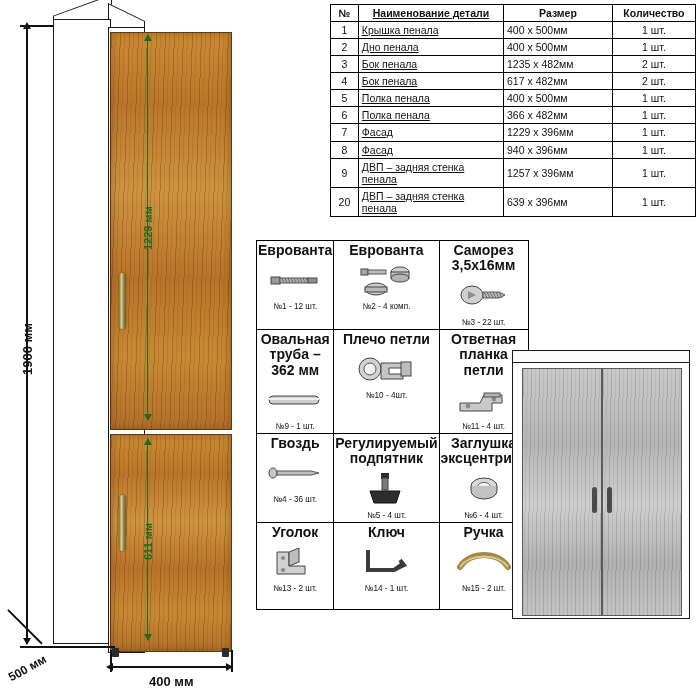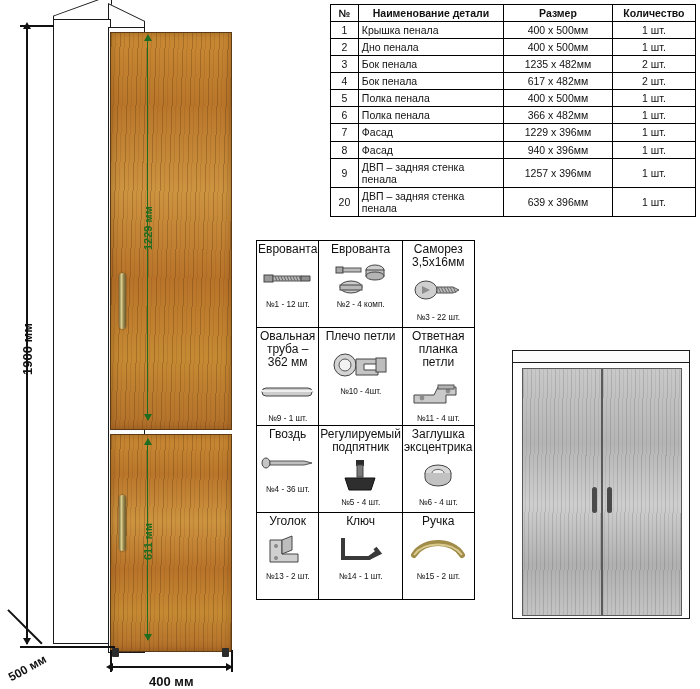--- a/index.html
+++ b/index.html
@@ -88,32 +88,32 @@
 
   
   #parts-table{left:330px;top:4px;width:366px;}
   table{border-collapse:collapse;font-size:10.5px;}
   #parts-table table{width:366px;}
   #parts-table th,#parts-table td{
     border:1px solid #000;padding:2px 3px;line-height:1.15;
   }
   #parts-table th{font-weight:bold;text-align:center;background:#fff;}
   .c-num{width:22px;text-align:center;}
-  .c-name{width:146px;text-align:left;}
-  .c-size{width:110px;text-align:center;}
+  .c-name{width:146px;text-align:left;text-decoration:underline;}
+  .c-size{width:110px;text-align:left;}
   .c-qty{width:78px;text-align:center;}
 
   
   #hardware{left:256px;top:240px;width:206px;}
   #hardware table{width:206px;border-collapse:collapse;}
   #hardware td{
     border:1px solid #000;width:68.6px;height:82px;
     vertical-align:top;text-align:center;padding:2px 1px 2px 1px;
   }
-  .hw-title{font-size:12px;font-weight:normal;line-height:1.1;color:#111;}
+  .hw-title{font-size:14px;font-weight:bold;line-height:1.1;color:#111;}
   .hw-art{height:44px;display:flex;align-items:center;justify-content:center;}
   .hw-qty{font-size:8.2px;line-height:1.1;color:#111;}
 
   
   #wardrobe{left:500px;top:340px;width:200px;height:330px;}
   .wd-top{
     position:absolute;left:12px;top:10px;width:176px;height:22px;
     background:#fbfbfb;border:1.5px solid #1a1a1a;
   }
   .wd-body{

